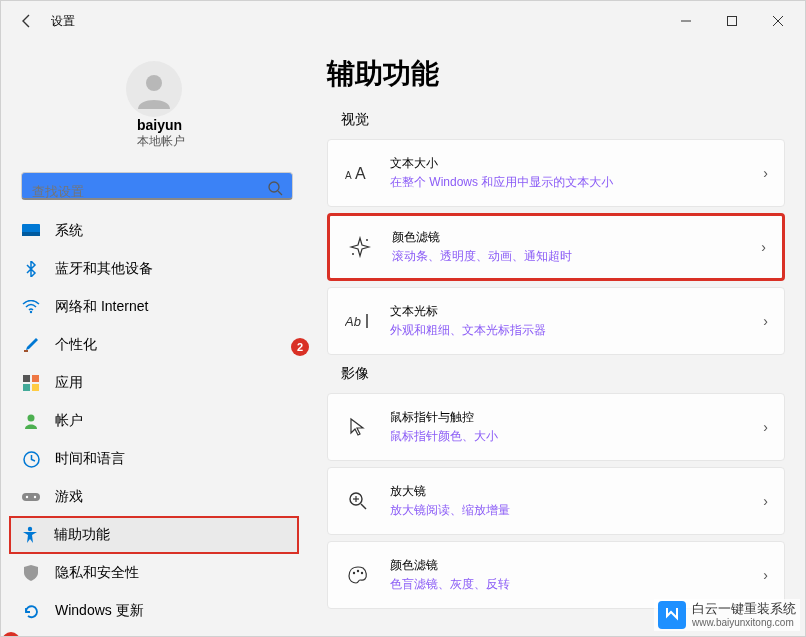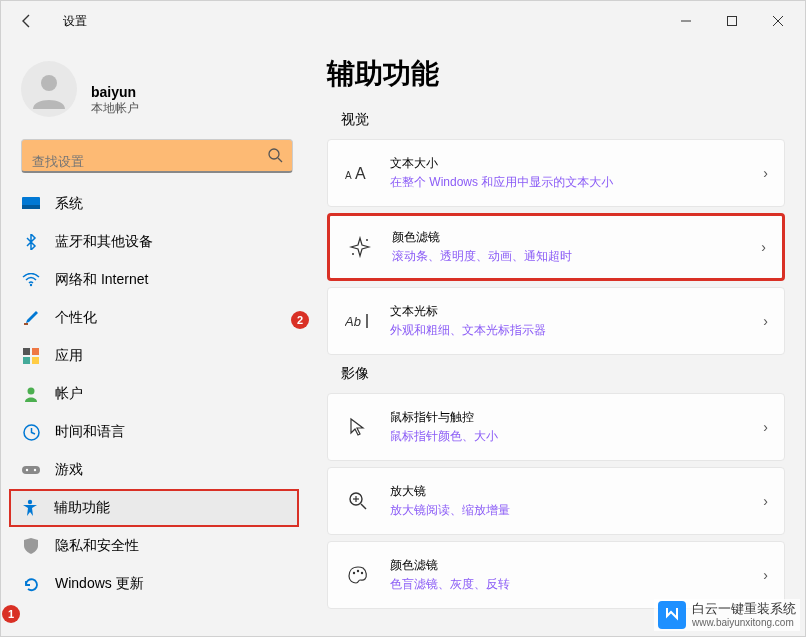--- a/index.html
+++ b/index.html
@@ -1,31 +1,31 @@
 <!DOCTYPE html>
 <html><head>
 <meta charset="utf-8">
 <style>
   * { box-sizing: border-box; margin: 0; padding: 0; }
   body { font-family: "Microsoft YaHei", "Segoe UI", sans-serif; background: #f3f3f3; width: 806px; height: 637px; overflow: hidden; position: relative; }
   .window { background: #f3f3f3; width: 806px; height: 637px; display: flex; flex-direction: column; border: 1px solid #d0d0d0; }
-  .titlebar { height: 40px; display: flex; align-items: center; padding: 0 4px; gap: 12px; }
+  .titlebar { height: 40px; display: flex; align-items: center; padding: 0 4px; }
   .back-btn { width: 32px; height: 32px; display:flex; align-items:center; justify-content:center; margin-left:6px; cursor:pointer; }
   .title-text { font-size: 12px; margin-left: 8px; }
   .win-controls { margin-left: auto; display: flex; }
   .win-btn { width: 46px; height: 32px; display:flex; align-items:center; justify-content:center; cursor:pointer; }
   .content { flex:1; display:flex; overflow:hidden; }
   .sidebar { width: 306px; padding: 14px 0 0 0; display:flex; flex-direction:column; }
-  .profile { display:flex; align-items:flex-end; padding: 6px 20px 18px 20px; }
+  .profile { display:flex; align-items:center; padding: 6px 20px 18px 20px; flex-direction: column; }
   .avatar { width:56px; height:56px; border-radius:50%; background:#e8e8e8; display:flex; align-items:center; justify-content:center; }
   .profile-text { margin-left: 14px; }
   .profile-name { font-size:14px; font-weight:600; }
   .profile-sub { font-size:12px; color:#555; }
   .search-wrap { margin: 4px 14px 12px 20px; position:relative; }
-  .search { width:100%; height:34px; border:1px solid #ccc; border-bottom: 2px solid #888; border-radius:4px; padding: 12px 36px 0 10px; font-size:13px; background:#fdba74; }
+  .search { width:100%; height:28px; border:1px solid #ccc; border-bottom: 2px solid #888; border-radius:4px; padding: 12px 36px 0 10px; font-size:13px; background:#3b82f6; }
   .search-icon { position:absolute; right:10px; top:8px; color:#555; }
   .nav { list-style:none; padding: 0 8px; position: relative; }
   .nav-item { display:flex; align-items:center; height:38px; padding:0 12px; border-radius:4px; cursor:pointer; font-size:14px; }
   .nav-item.selected { background:#eaeaea; }
   .nav-item.selected-indicator { border-left: 3px solid #0067c0; padding-left:9px; }
   .nav-icon { width:20px; height:20px; margin-right:14px; display:flex; align-items:center; justify-content:center; }
   .nav-item.highlight { border:2px solid #d93025; border-radius:0; }
   .main { flex:1; padding: 14px 20px 0 20px; overflow-y:auto; }
   .page-title { font-size:28px; font-weight:600; margin-bottom:18px; }
   .section-label { font-size:14px; font-weight:400; margin: 10px 0 10px 14px; }

